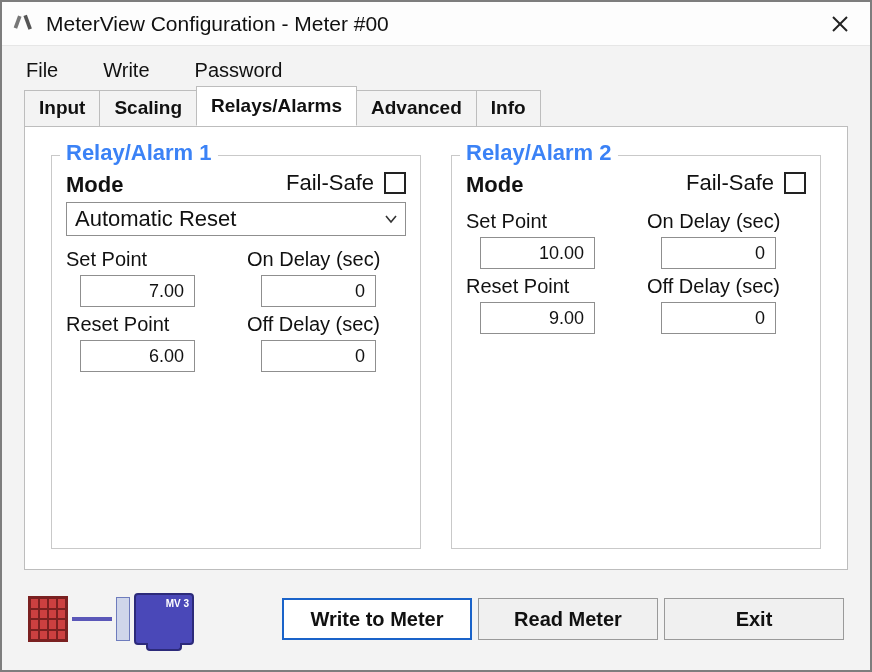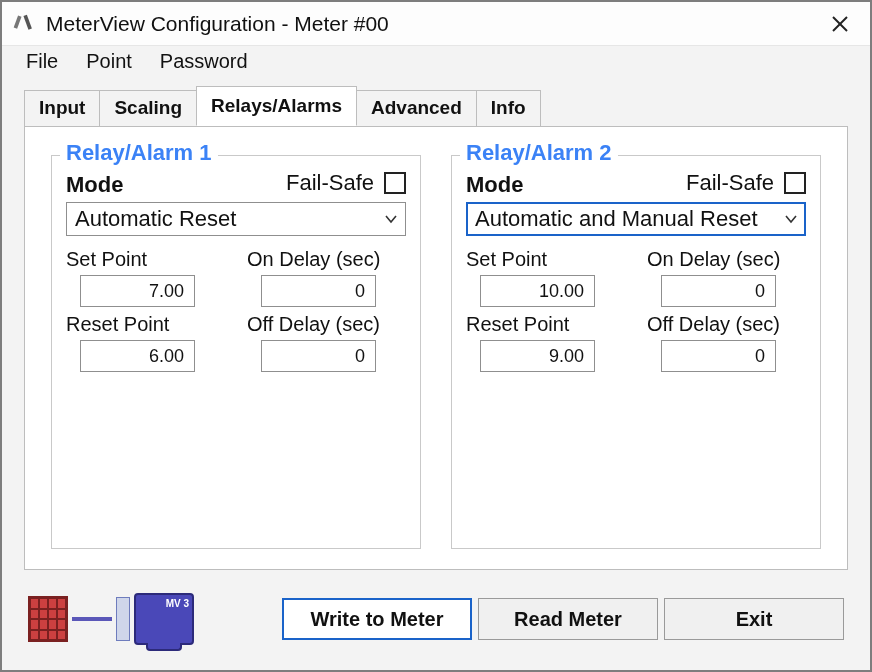--- a/index.html
+++ b/index.html
@@ -20,22 +20,22 @@
     height: 44px;
     display: flex; align-items: center;
     padding: 0 10px 0 10px;
     background: #fdfdfd;
     border-bottom: 1px solid #e6e6e6;
   }
   .title-icon { width: 24px; height: 24px; margin-right: 10px; display:flex; align-items:center; justify-content:center; }
   .title-text { font-size: 21px; flex: 1; }
   .close-btn { width: 40px; height: 30px; display:flex; align-items:center; justify-content:center; font-size: 22px; cursor:default; }
   .menubar {
-    height: 40px; display:flex; align-items:flex-start;
-    padding: 0 18px; gap: 16px;
+    height: 40px; display:flex; align-items:flex-end;
+    padding: 0 18px; gap: 33px;
     font-size: 20px;
   }
   .menu-item { padding: 4px 6px; }
   .tabstrip {
     display:flex; align-items:flex-end;
     padding: 0 22px;
     position: relative;
   }
   .tab {
     border: 1px solid #bdbdbd;
@@ -189,21 +189,21 @@
     <span class="close-btn">
       <svg width="18" height="18" viewBox="0 0 18 18">
         <line x1="2" y1="2" x2="16" y2="16" stroke="#222" stroke-width="2"></line>
         <line x1="16" y1="2" x2="2" y2="16" stroke="#222" stroke-width="2"></line>
       </svg>
     </span>
   </div>
 
   <div class="menubar">
     <span class="menu-item">File</span>
-    <span class="menu-item">Point</span>
+    <span class="menu-item">Write</span>
     <span class="menu-item">Password</span>
   </div>
 
   <div class="tabstrip">
     <div class="tab">Input</div>
     <div class="tab">Scaling</div>
     <div class="tab active">Relays/Alarms</div>
     <div class="tab">Advanced</div>
     <div class="tab">Info</div>
   </div>
@@ -248,26 +248,20 @@
 
     <div class="groupbox">
       <div class="legend">Relay/Alarm 2</div>
 
       <div class="failsafe-row">
         <span>Fail-Safe</span>
         <span class="checkbox"></span>
       </div>
 
       <div class="mode-label">Mode</div>
-      <div class="dropdown focused">
-        <span>Automatic and Manual Reset</span>
-        <svg class="chev" viewBox="0 0 16 16">
-          <polyline points="3,5 8,11 13,5" fill="none" stroke="#333" stroke-width="1.6"></polyline>
-        </svg>
-      </div>
 
       <div class="grid2">
         <div class="cell">
           <span class="field-label">Set Point</span>
           <span class="field-input">10.00</span>
         </div>
         <div class="cell">
           <span class="field-label">On Delay (sec)</span>
           <span class="field-input">0</span>
         </div>

